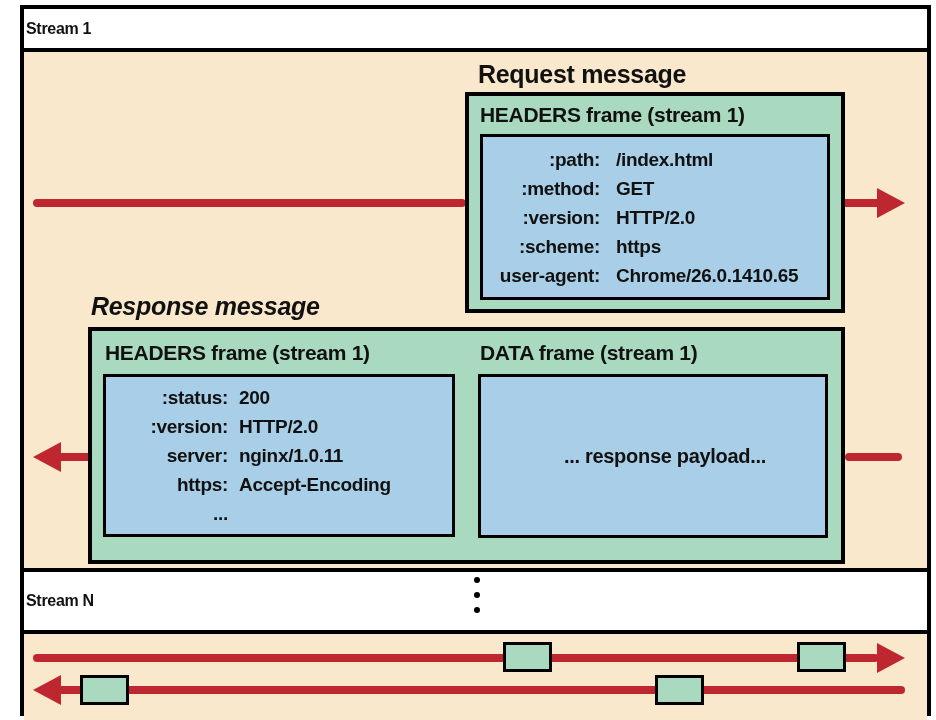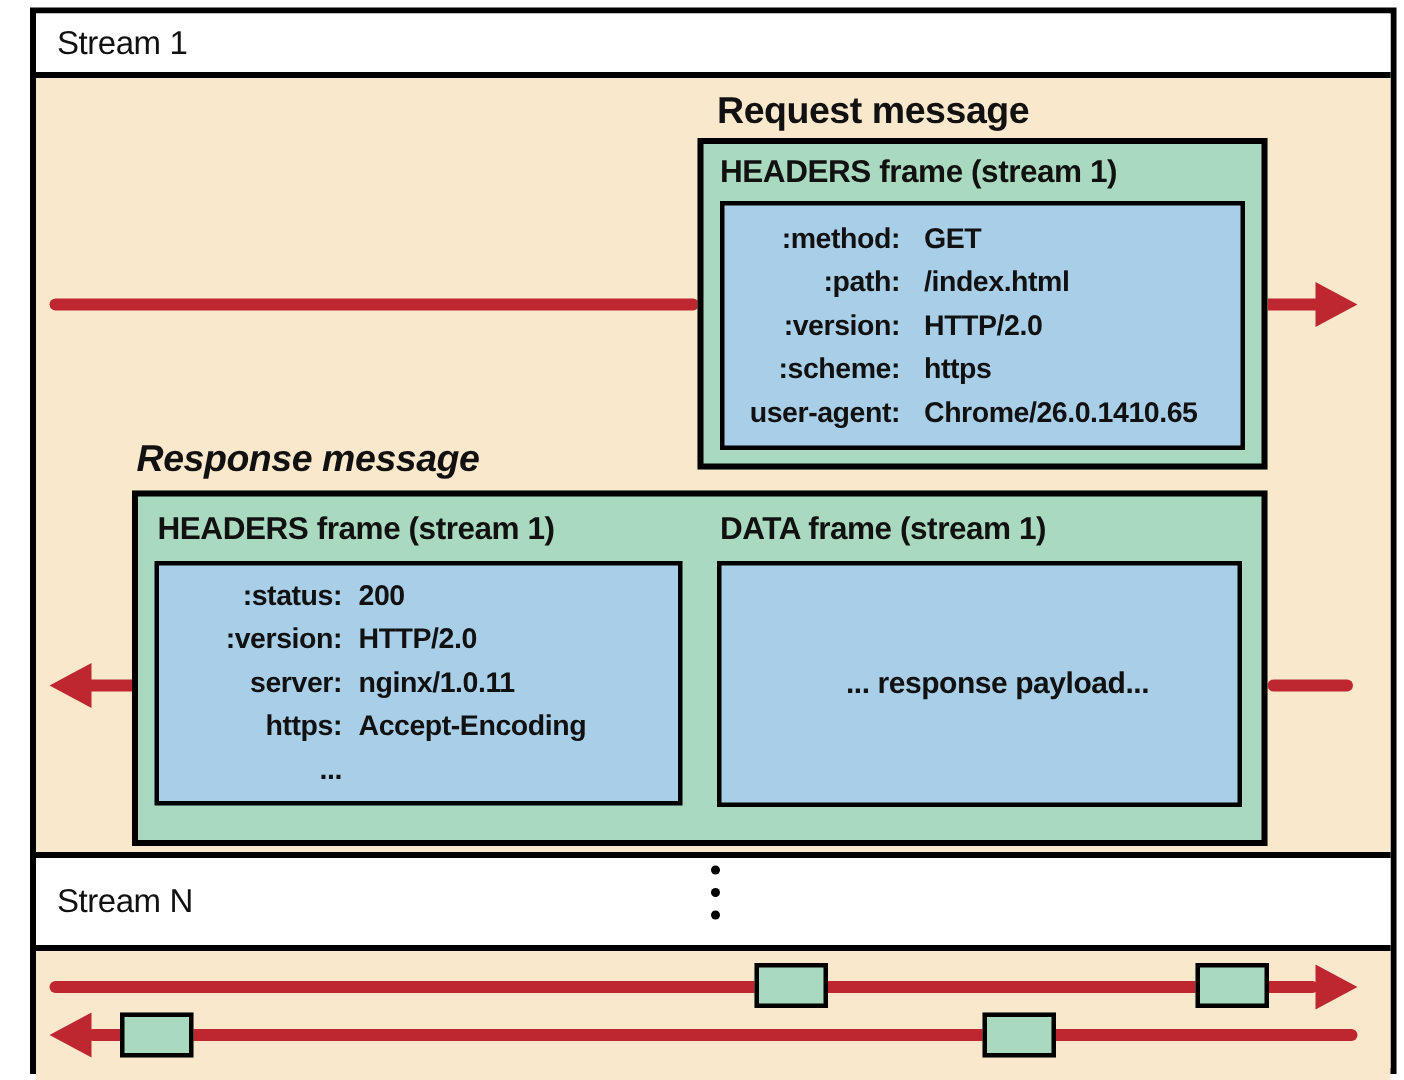--- a/index.html
+++ b/index.html
@@ -12,21 +12,21 @@
     --text:#111111;
   }
   *{box-sizing:border-box;margin:0;padding:0;}
   html,body{width:936px;height:720px;background:#fff;overflow:hidden;}
   body{font-family:"Liberation Sans",sans-serif;color:var(--text);letter-spacing:-0.3px;}
   .fig{position:absolute;left:0;top:0;width:936px;height:720px;background:#fff;}
   .outer{position:absolute;left:20px;top:5px;width:911px;height:711px;border:4px solid var(--border-black);background:var(--bar-white);}
   .band{position:relative;width:100%;}
   .divider{width:100%;height:4px;background:var(--border-black);}
   .bar{background:var(--bar-white);display:flex;align-items:center;}
-  .bar .label{font-size:22px;font-weight:400;padding-left:14px;}
+  .bar .label{font-size:16px;font-weight:700;padding-left:2px;}
   .lane{background:var(--bg-peach);}
   
   .hline{position:absolute;height:8px;background:var(--arrow-red);border-radius:4px;}
   .head-r{position:absolute;width:0;height:0;border-top:15px solid transparent;border-bottom:15px solid transparent;border-left:28px solid var(--arrow-red);}
   .head-l{position:absolute;width:0;height:0;border-top:15px solid transparent;border-bottom:15px solid transparent;border-right:28px solid var(--arrow-red);}
   
   .msg-label{position:absolute;font-size:25px;font-weight:700;line-height:28px;}
   .gbox{position:absolute;background:var(--frame-green);border:4px solid var(--border-black);}
   .gtitle{font-size:21px;font-weight:700;line-height:38px;padding-left:11px;white-space:nowrap;border-radius:10px;}
   .bbox{background:var(--frame-blue);border:3px solid var(--border-black);display:flex;flex-direction:column;justify-content:center;}
@@ -60,26 +60,26 @@
 
       <div class="hline" style="left:9px;top:147px;width:433px;"></div>
       <div class="hline" style="left:821px;top:147px;width:36px;border-radius:0;"></div>
       <div class="head-r" style="left:853px;top:136px;"></div>
 
       <div class="msg-label" style="left:454px;top:8px;">Request message</div>
       <div class="gbox" style="left:441px;top:40px;width:380px;height:221px;">
         <div class="gtitle">HEADERS frame (stream 1)</div>
         <div class="bbox req" style="margin-left:11px;width:350px;height:166px;">
           <div class="hrow">
+            <span class="hkey">:path:</span>
+            <span class="hval">/index.html</span>
+          </div>
+          <div class="hrow">
             <span class="hkey">:method:</span>
             <span class="hval">GET</span>
-          </div>
-          <div class="hrow">
-            <span class="hkey">:path:</span>
-            <span class="hval">/index.html</span>
           </div>
           <div class="hrow">
             <span class="hkey">:version:</span>
             <span class="hval">HTTP/2.0</span>
           </div>
           <div class="hrow">
             <span class="hkey">:scheme:</span>
             <span class="hval">https</span>
           </div>
           <div class="hrow">

